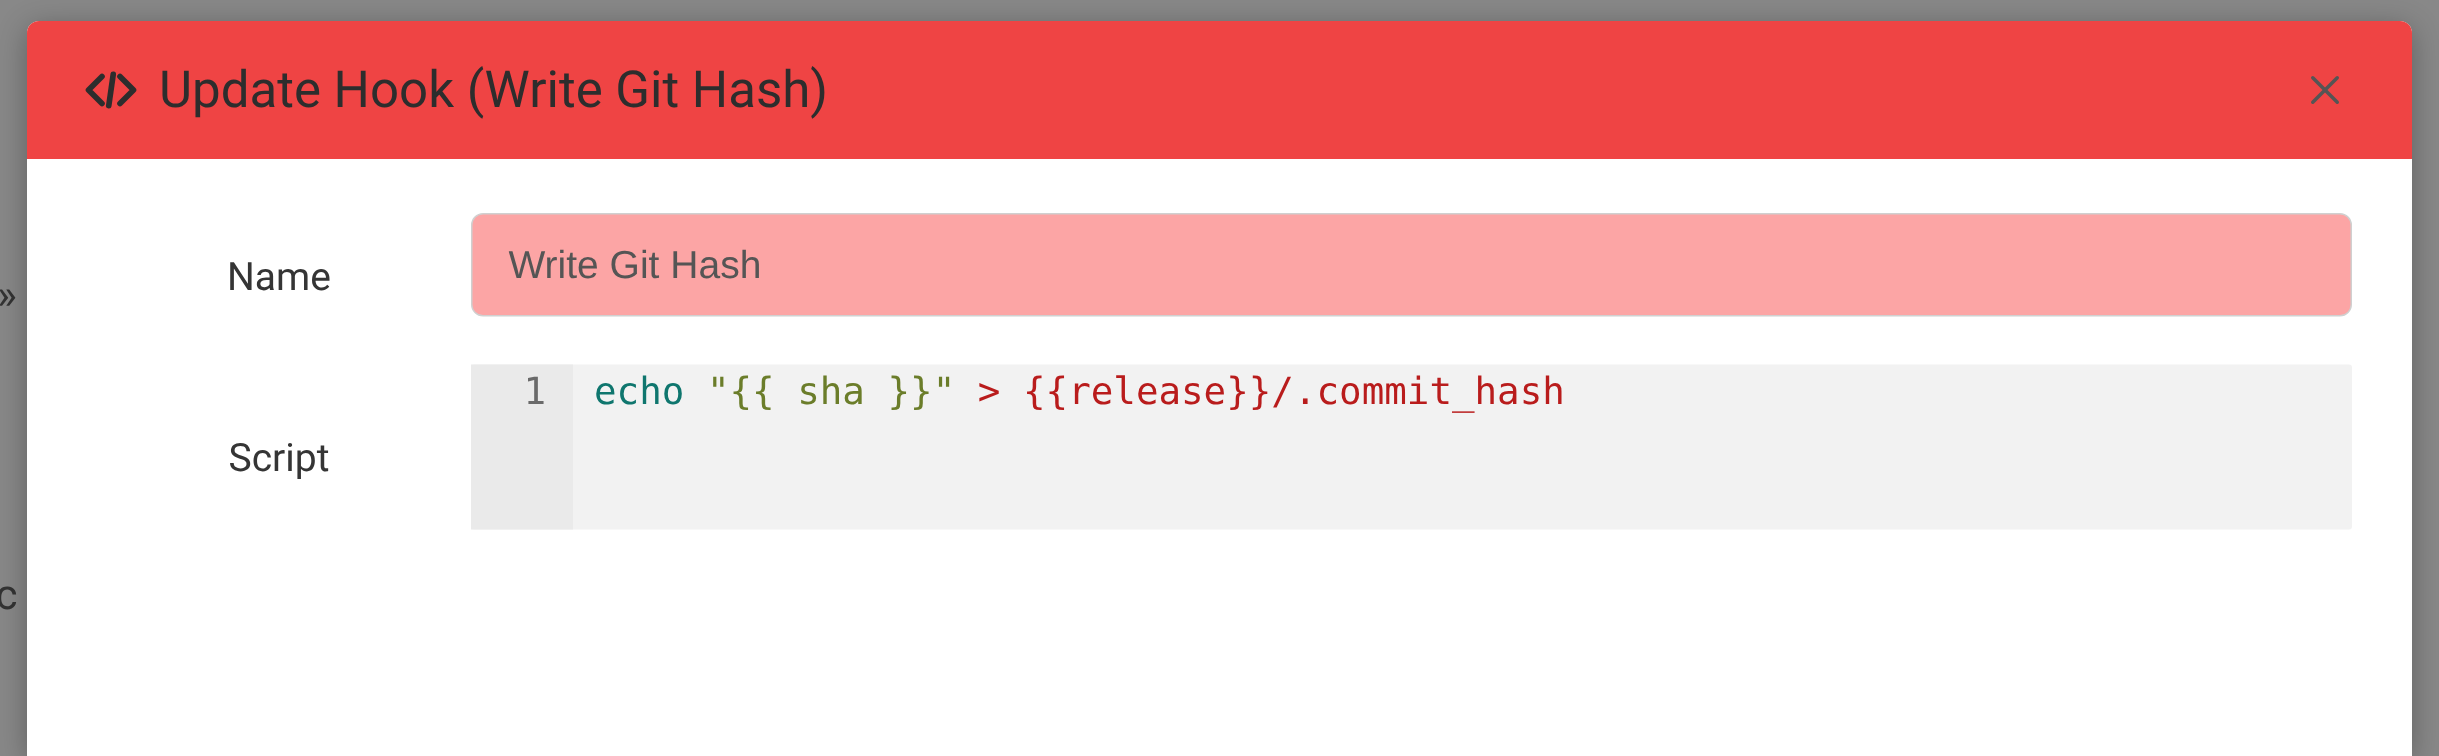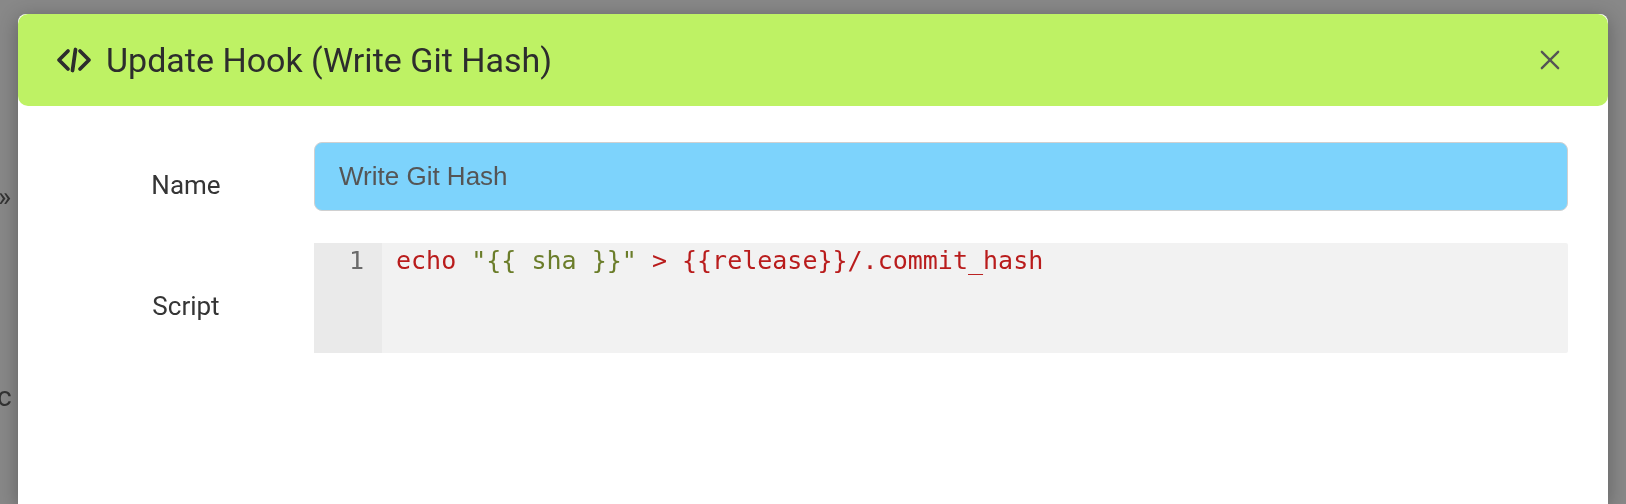--- a/index.html
+++ b/index.html
@@ -34,26 +34,25 @@
       top: 14px;
       left: 18px;
       right: 18px;
       bottom: 0;
       background: #fff;
       border-radius: 8px 8px 0 0;
       box-shadow: 0 4px 20px rgba(0,0,0,0.3);
       overflow: hidden;
     }
     .modal-header {
-      background: #bef264;
+      background: #ef4444;
       padding: 26px 38px;
       display: flex;
       align-items: flex-start;
       justify-content: space-between;
-      border-radius: 10px;
     }
     .modal-title-wrap {
       display: flex;
       align-items: center;
       gap: 14px;
     }
     .code-icon {
       width: 36px;
       height: 36px;
       display: flex;
@@ -111,21 +110,21 @@
       padding-top: 16px;
     }
     .form-field {
       flex: 1;
     }
     .text-input {
       width: 100%;
       padding: 18px 24px;
       font-size: 26px;
       color: #555;
-      background: #7dd3fc;
+      background: #fca5a5;
       border: 1px solid #d0d0d0;
       border-radius: 8px;
       outline: none;
     }
     .code-editor {
       width: 100%;
       display: flex;
       font-family: "SF Mono", Menlo, Monaco, Consolas, monospace;
       font-size: 25px;
       background: #f2f2f2;
@@ -138,21 +137,21 @@
       color: #6a6a6a;
       text-align: right;
       padding: 3px 18px 3px 0;
       user-select: none;
     }
     .code-content {
       flex: 1;
       padding: 3px 14px;
       white-space: pre;
     }
-    .tok-keyword { color: #b91c1c; }
+    .tok-keyword { color: #0f766e; }
     .tok-string { color: #6b7d2a; }
     .tok-plain { color: #b91c1c; }
   </style>
 </head>
 <body>
 
 <div class="backdrop-hint">»</div>
 <div class="backdrop-hint-2">c</div>
 
 <div class="modal">

